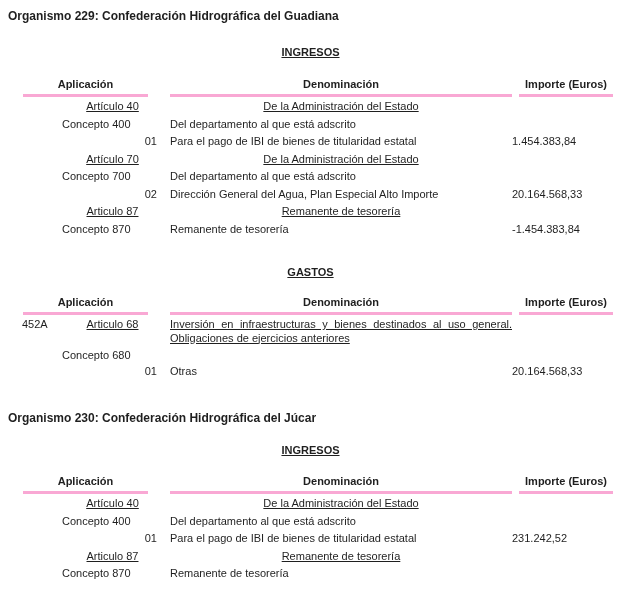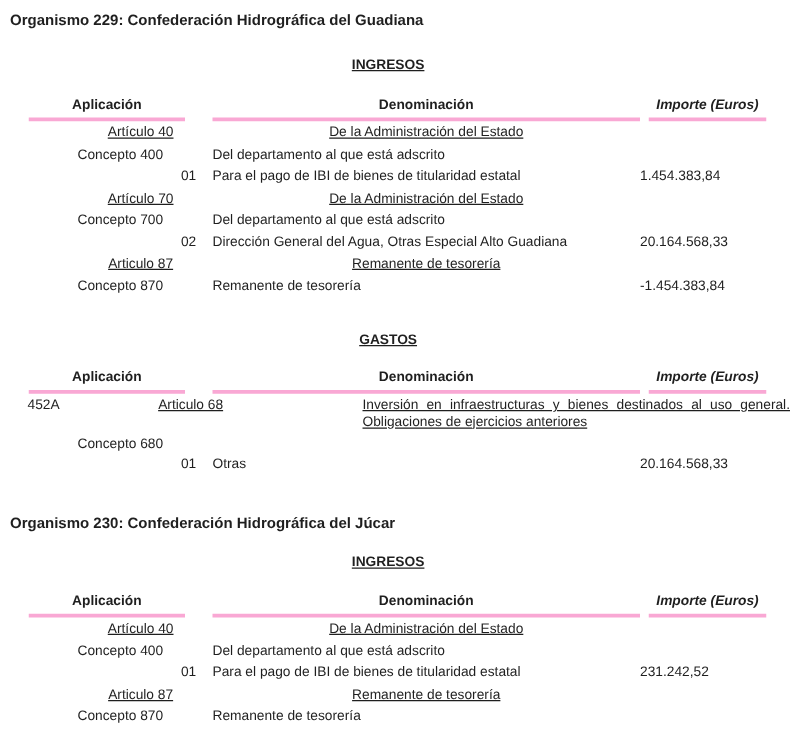--- a/index.html
+++ b/index.html
@@ -11,31 +11,31 @@
   .abs { position:absolute; }
   .doc-heading { left:8px; font-size:12px; font-weight:bold; white-space:nowrap; }
   .section-title { left:8px; width:605px; text-align:center; font-weight:bold; }
   .section-title span { text-decoration:underline; }
   .tbl { left:8px; width:605px; }
   .thead { position:relative; height:17px; margin-bottom:3px; }
   .th { position:absolute; top:0; height:16px; font-weight:bold; text-align:center;
         border-bottom:3px solid #f9a8d4; }
   .th-apl { left:15px;  width:125px; }
   .th-den { left:162px; width:342px; }
-  .th-imp { left:511px; width:94px;font-style:italic; }
+  .th-imp { left:511px; width:94px; }
   .row { display:grid; grid-template-columns:48px 102px 12px 342px 101px;
          line-height:17.5px; }
   .cell { display:block; }
   .prog { padding-left:14px; }
   .art  { padding-left:11px; }
   .con  { padding-left:6px; }
   .code { text-align:right; padding-right:1px; }
   .imp  { text-align:left; }
   .u    { text-decoration:underline;text-align:center; }
-  .row.g1 { line-height:13.5px; margin-top:5px; align-items:start;gap:40px; }
+  .row.g1 { line-height:13.5px; margin-top:5px; align-items:start; }
   .row.g1 .den { text-align:justify; }
   .row.g2 { line-height:13.5px; margin-top:4px; }
   .row.g2 .apl { align-self:end; }
   .row.g3 { line-height:17.5px; }
   
   #org229       { top:9px; }
   #ingresos229t { top:46px; }
   #tbl-ing229   { top:78px; }
   #gastos229t   { top:266px; }
   #tbl-gas229   { top:296px; }
@@ -88,21 +88,21 @@
     <span class="cell prog"></span>
     <span class="cell apl con">Concepto 700</span>
     <span class="cell"></span>
     <span class="cell den">Del departamento al que está adscrito</span>
     <span class="cell imp"></span>
   </div>
   <div class="row">
     <span class="cell prog"></span>
     <span class="cell apl code">02</span>
     <span class="cell"></span>
-    <span class="cell den">Dirección General del Agua, Otras Especial Alto Guadiana</span>
+    <span class="cell den">Dirección General del Agua, Plan Especial Alto Importe</span>
     <span class="cell imp">20.164.568,33</span>
   </div>
   <div class="row">
     <span class="cell prog"></span>
     <span class="cell apl art u">Articulo 87</span>
     <span class="cell"></span>
     <span class="cell den u">Remanente de tesorería</span>
     <span class="cell imp"></span>
   </div>
   <div class="row">

